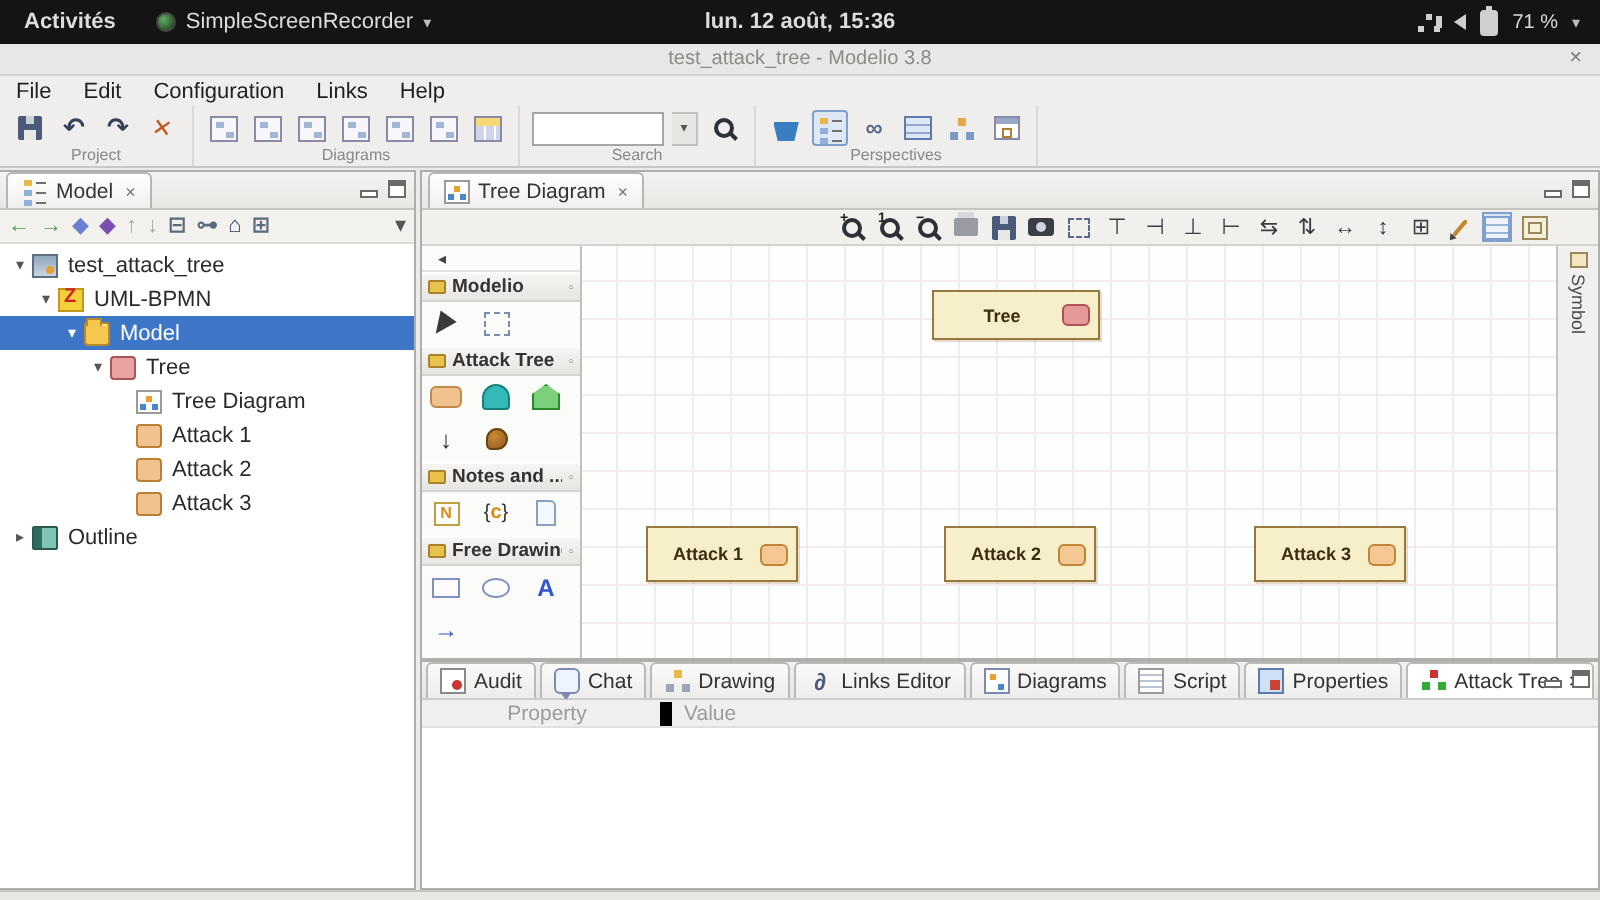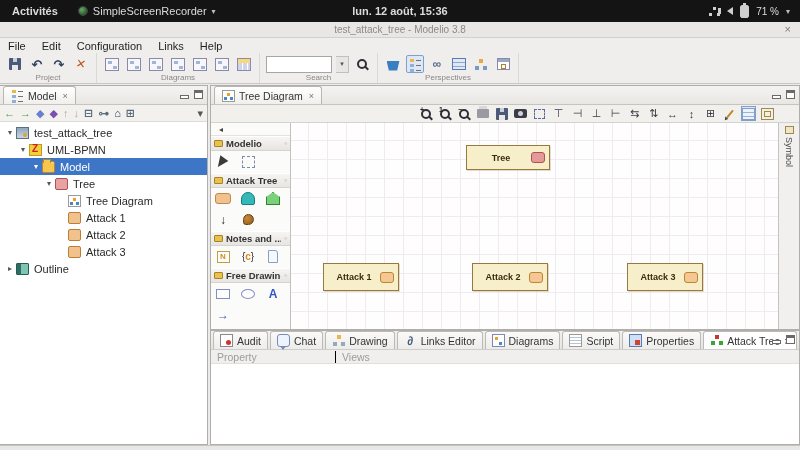--- a/index.html
+++ b/index.html
@@ -178,21 +178,21 @@
   .b-outline::before { content:""; position:absolute; left:5px; top:1px; width:4px; height:4px; background:#e8b84a; box-shadow:-4px 7px 0 #9aa8b8, 4px 7px 0 #9aa8b8; }
   .b-links { font-size:12px; font-weight:bold; color:#4a5a7a; }
   .b-diagrams { border:1px solid #7a8ab0; background:#fff; }
   .b-diagrams::after { content:""; position:absolute; left:2px; top:2px; width:3px; height:3px; background:#e8a030; box-shadow:4px 5px 0 #4a86c8; }
   .b-script { border:1px solid #9a9a9a; background:repeating-linear-gradient(#fff 0 2px,#b8c4d4 2px 3px) #fff; }
   .b-properties { border:1px solid #5a7ab0; background:#cfe0f5; }
   .b-properties::after { content:""; position:absolute; right:1px; bottom:1px; width:5px; height:5px; background:#cc4433; }
   .b-attacktree { margin-top:-5px; }
   .b-attacktree::before { content:""; position:absolute; left:5px; top:3px; width:4px; height:4px; background:#cc3333; box-shadow:-4px 6px 0 #33aa33, 4px 6px 0 #33aa33; }
   #proptable-head { height:14px; background:#f1efee; border-bottom:1px solid #e2e0de; display:flex; font-size:10.5px; color:#9c9c9c; align-items:center; }
-  #proptable-head .col1 { width:125px; padding-left:6px; border-right:1px solid #000000; }
+  #proptable-head .col1 { width:125px; padding-left:6px; border-right:6px solid #000000;text-align:center; }
   #proptable-head .col2 { padding-left:6px; }
   #proptable-body { flex:1; background:#fff; }
 
   
   #statusbar { position:absolute; left:0; top:445px; width:800px; height:5px; background:#e9e7e4; border-top:1px solid #c6c4c0; }
 </style>
 </head>
 <body>
 
 <div class="screen">
@@ -567,19 +567,19 @@
           <span>Attack Tree</span>
           <span class="tclose">×</span>
         </span>
         <span class="winbtns">
         <span class="btn-min"></span>
         <span class="btn-max"></span>
       </span>
     </div>
     <div id="proptable-head">
       <span class="col1">Property</span>
-      <span class="col2">Views</span>
+      <span class="col2">Value</span>
     </div>
     <div id="proptable-body"></div>
   </div>
 
   <div id="statusbar"></div>
 </div>
 
 </body></html>

